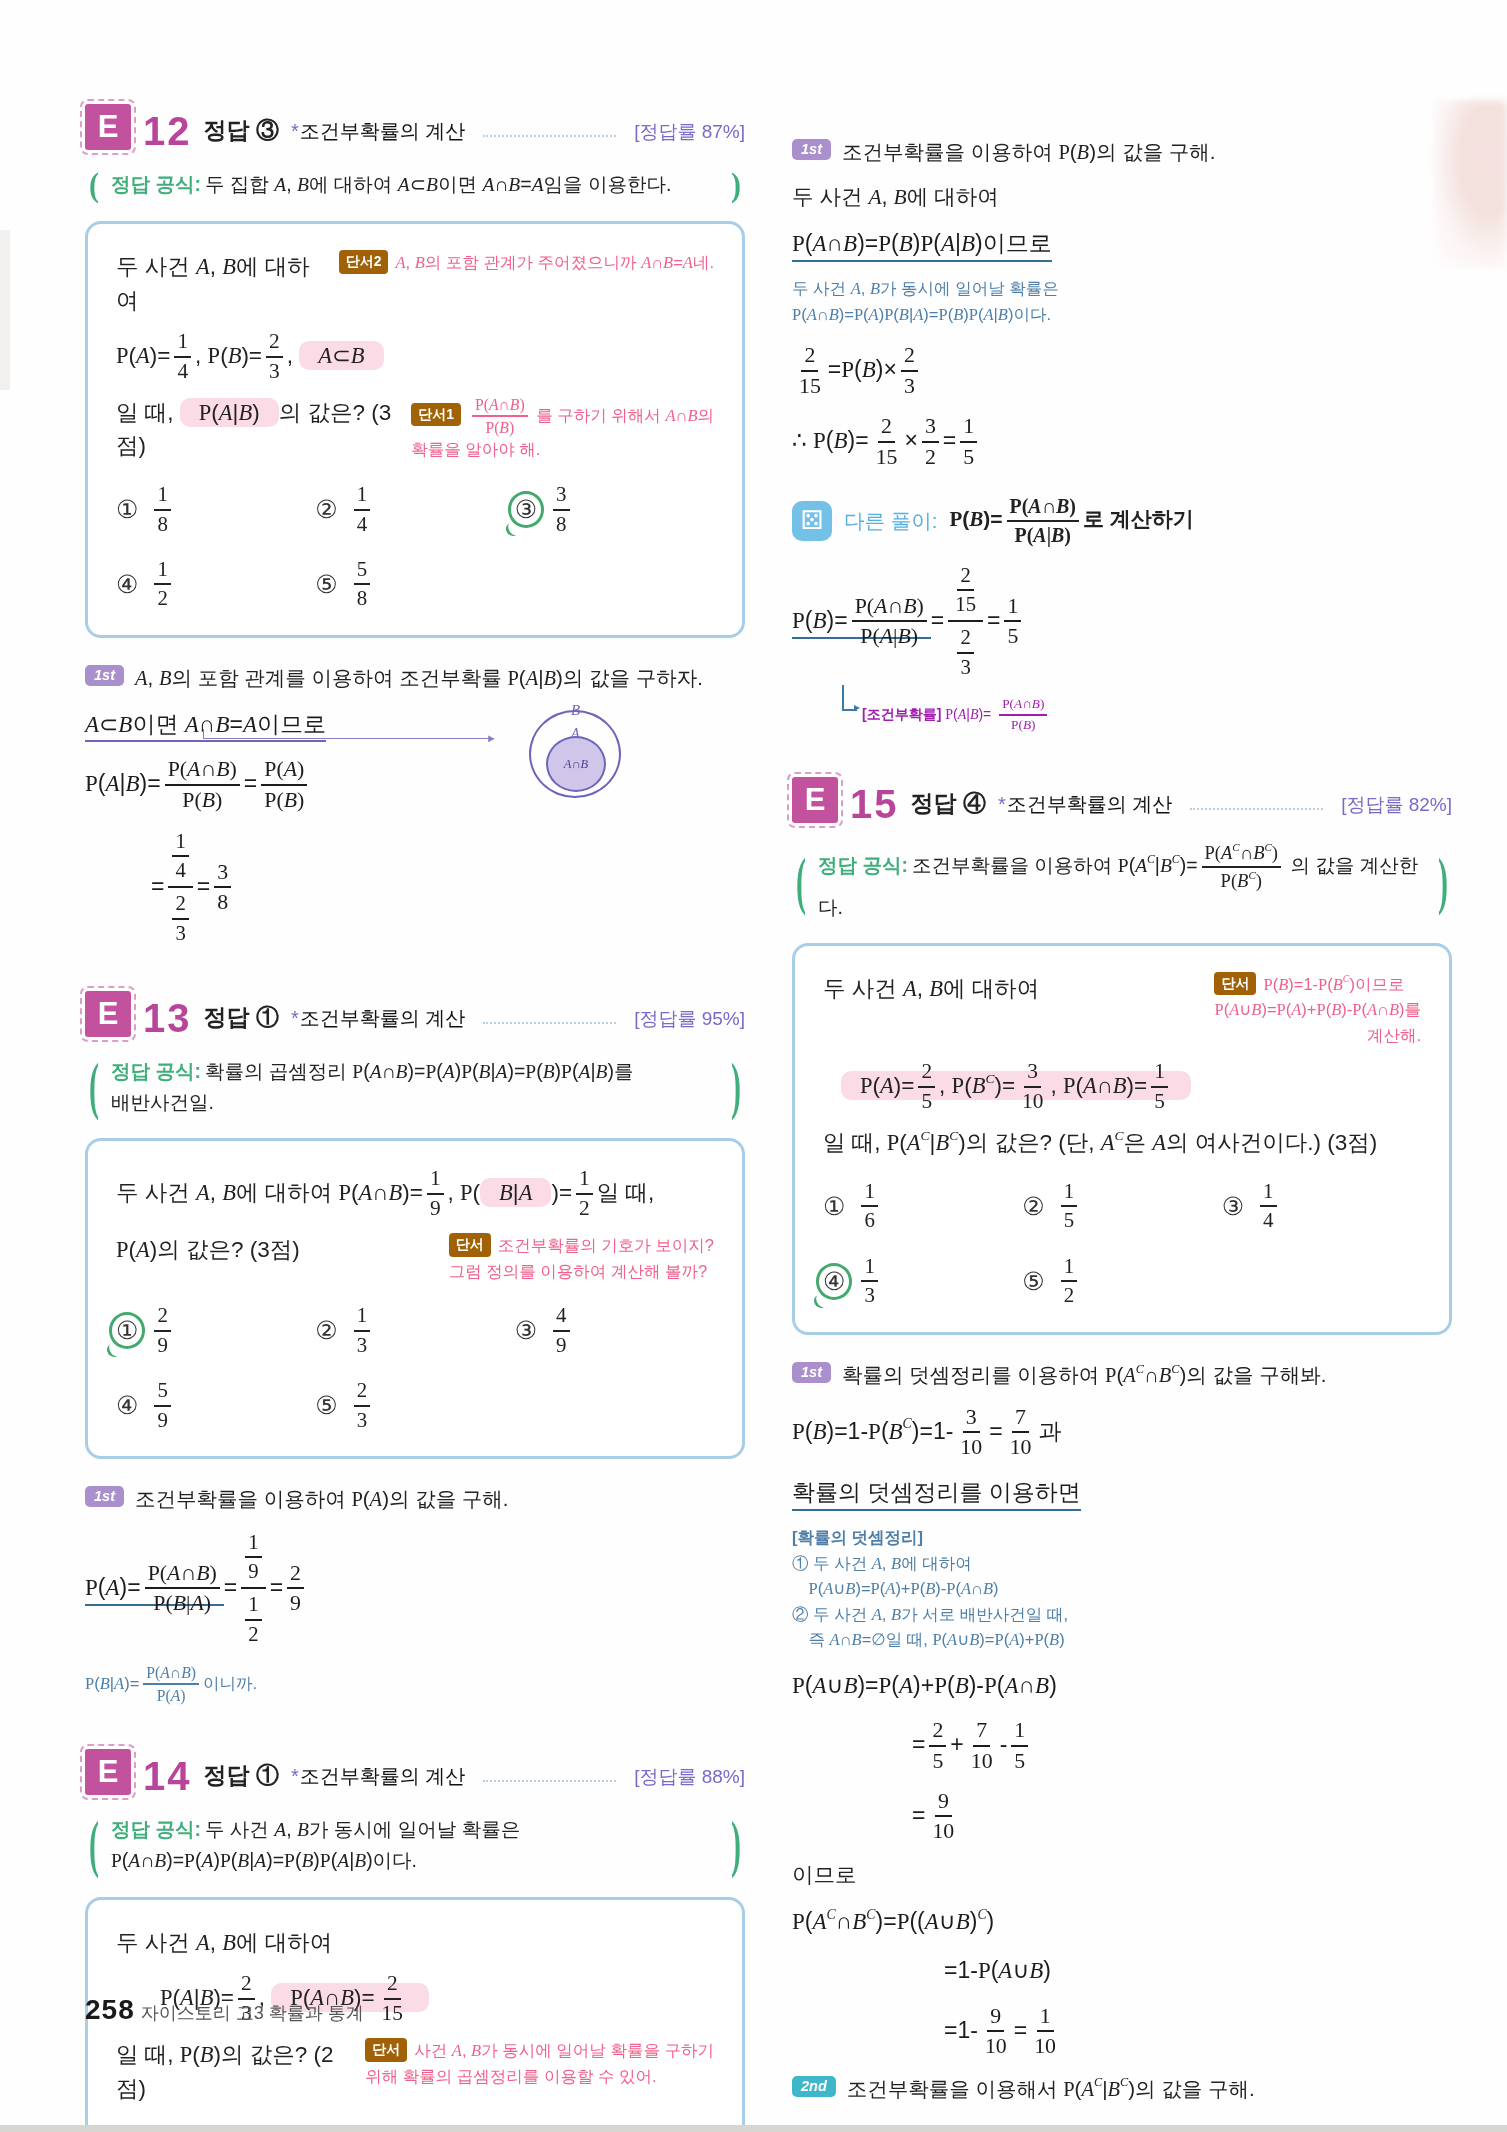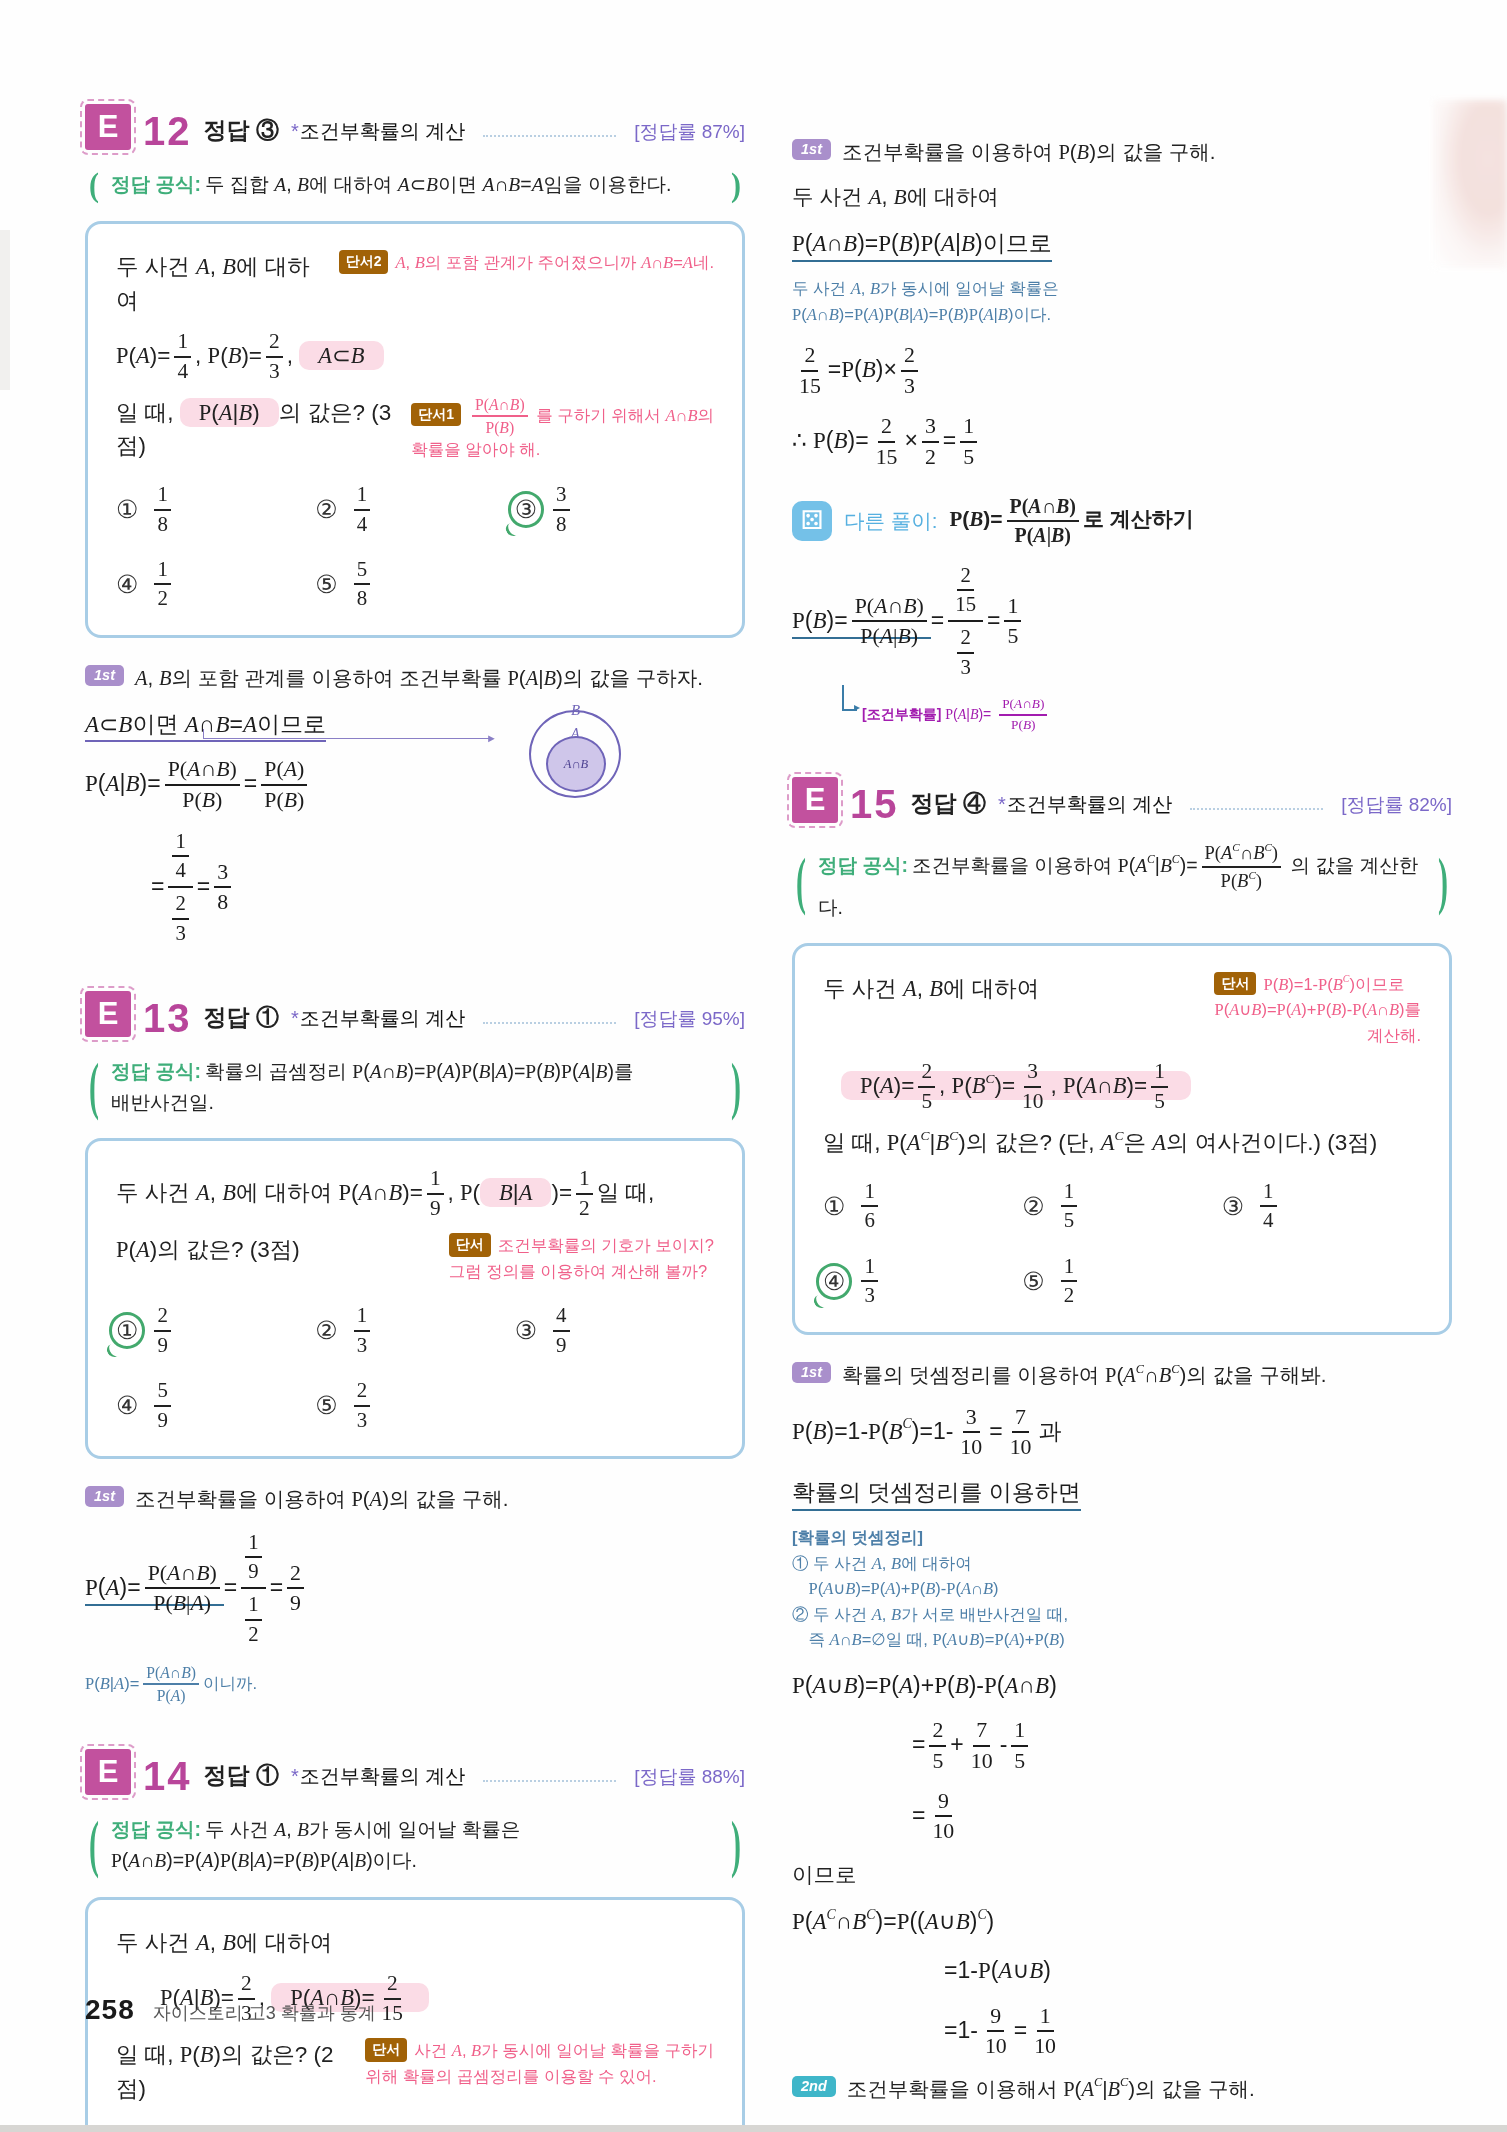--- a/index.html
+++ b/index.html
@@ -94,21 +94,21 @@
   .venn .vi{position:absolute;left:19px;top:34px;width:56px;height:52px;background:#cfc6ea;border:2px solid #6f64b8;
     border-radius:50%;display:flex;align-items:center;justify-content:center;font-size:12.5px;color:#4a3f8f;
     font-family:"Liberation Serif",serif;font-style:italic;}
   .venn .vb{position:absolute;top:-2px;left:44px;font-size:15px;color:#6f64b8;font-family:"Liberation Serif",serif;font-style:italic;}
   .venn .va{position:absolute;top:22px;left:44px;font-size:14px;color:#6f64b8;font-family:"Liberation Serif",serif;font-style:italic;}
   .venn-arrow{position:absolute;left:118px;top:30px;width:290px;border-top:1.5px solid #8a7fc6;z-index:1;}
   .venn-arrow::before{content:"";position:absolute;left:0;top:-10px;height:10px;border-left:1.5px solid #8a7fc6;}
   .venn-arrow::after{content:"►";position:absolute;right:-4px;top:-8px;color:#8a7fc6;font-size:11px;}
 
   
-  #footer{position:absolute;left:85px;top:1994px;display:flex;align-items:baseline;gap:18px;}
+  #footer{position:absolute;left:85px;top:1994px;display:flex;align-items:baseline;gap:6px;}
   #footer .pg{font-size:28px;font-weight:bold;color:#1a1a1a;letter-spacing:1px;}
   #footer .bk{font-size:18px;color:#555;}
   #photo{position:absolute;right:0;top:100px;width:74px;height:168px;
     background:radial-gradient(ellipse at 75% 35%, #f3dedb 0%, #f2dcd8 35%, #fbf4f3 65%, #ffffff 100%);
     filter:blur(3px);opacity:.85;}
   #bottom-edge{position:absolute;left:0;right:0;bottom:0;height:7px;background:#d7d6d3;}
   #left-edge{position:absolute;left:0;top:230px;width:10px;height:160px;background:#f1f0ee;}
   .problem{margin-bottom:44px;}
 </style>
 </head>

